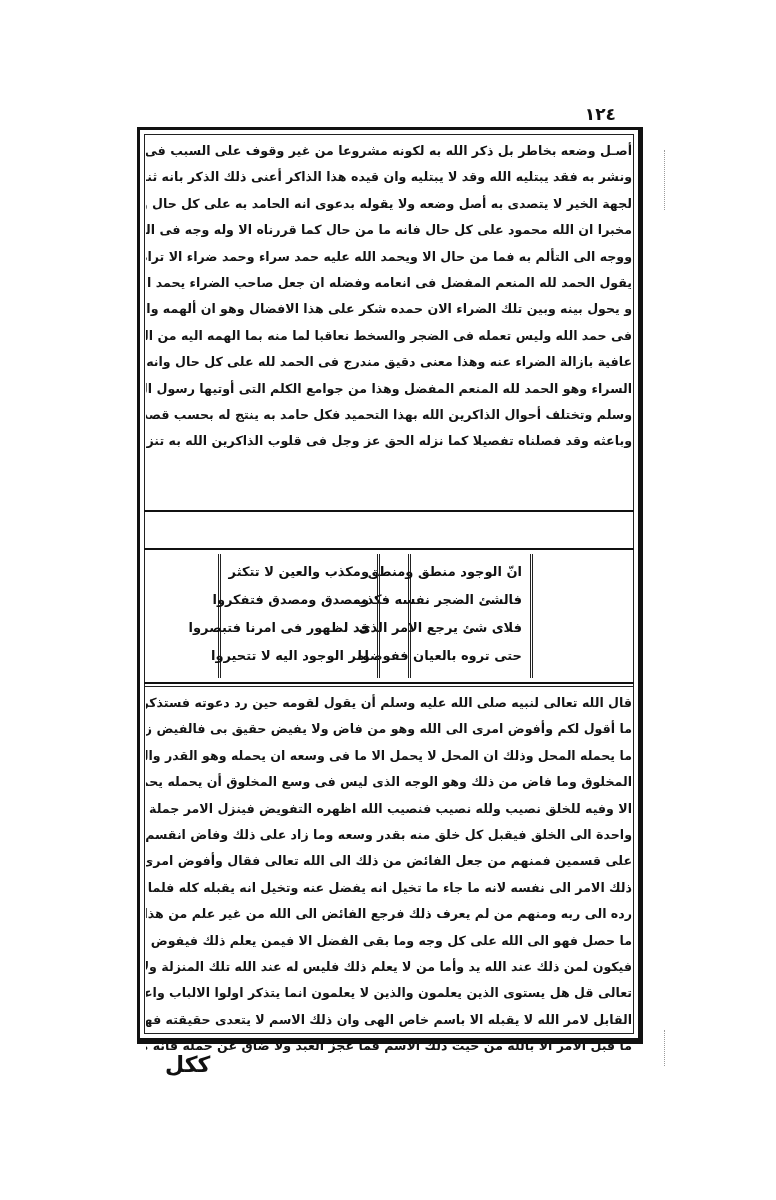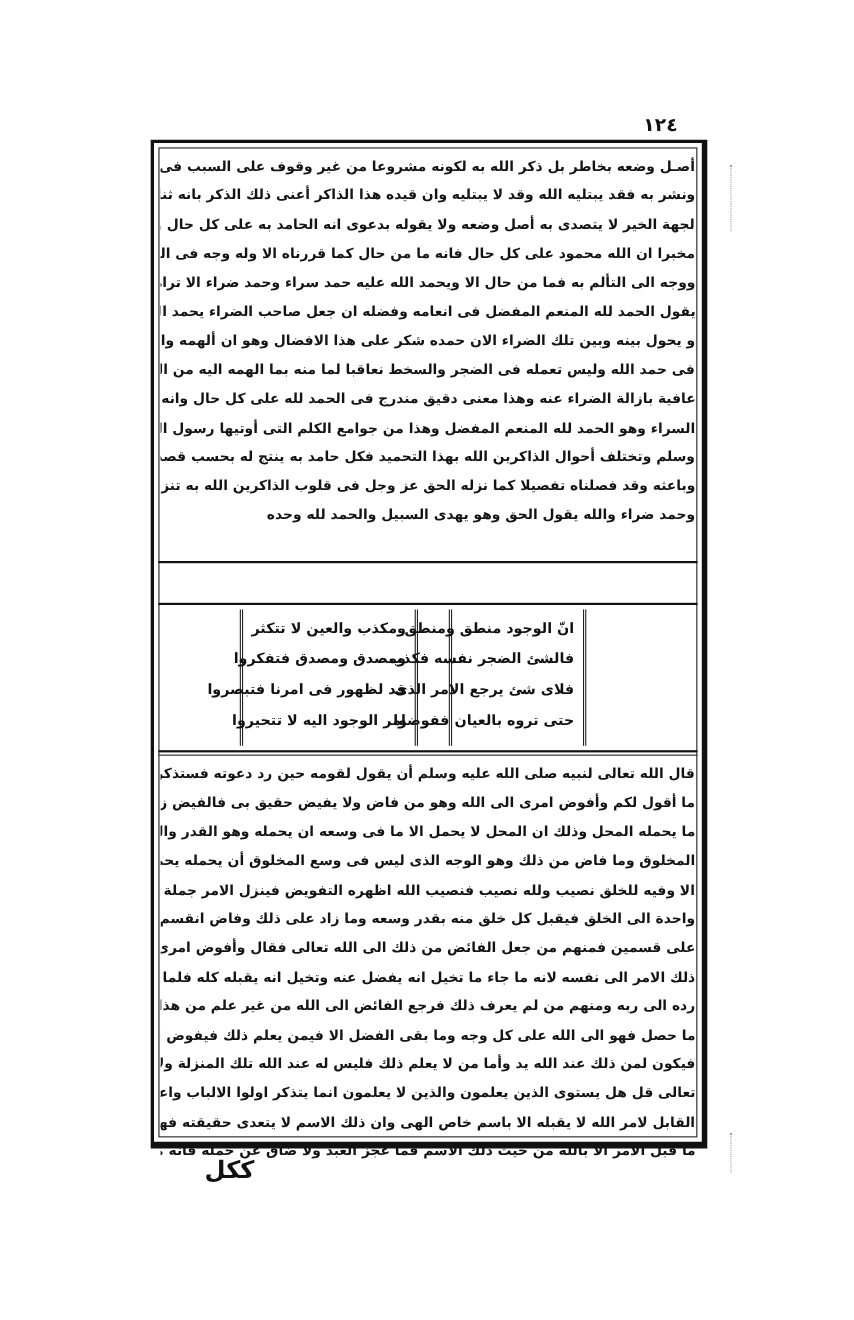--- a/index.html
+++ b/index.html
@@ -116,21 +116,21 @@
       white-space: nowrap;
       text-align: justify;
       text-align-last: justify;
     }
     .poem-col.right { left: 264px; width: 125px; }
     .poem-col.left { left: 74px; width: 162px; }
     .block-bottom { top: 560px; }
     .catchword {
       position: absolute;
       top: 1052px;
-      left: 186px;
+      left: 165px;
       font-size: 22px;
       font-weight: bold;
       direction: rtl;
       text-align: center;
     }
     .scan-mark {
       position: absolute;
       left: 664px;
       width: 2px;
       border-left: 1px dotted #9a9a9a;
@@ -150,21 +150,20 @@
     <span class="line">لجهة الخير لا يتصدى به أصل وضعه ولا يقوله بدعوى انه الحامد به على كل حال وانما يقول ذلك</span>
     <span class="line">مخبرا ان الله محمود على كل حال فانه ما من حال كما قررناه الا وله وجه فى الخلق الى الالتذاذ به</span>
     <span class="line">ووجه الى التألم به فما من حال الا ويحمد الله عليه حمد سراء وحمد ضراء الا تراه فى السراء كيف</span>
     <span class="line">يقول الحمد لله المنعم المفضل فى انعامه وفضله ان جعل صاحب الضراء يحمد الله واهتداه فيه</span>
     <span class="line">و يحول بينه وبين تلك الضراء الان حمده شكر على هذا الافضال وهو ان ألهمه واستعمله</span>
     <span class="line">فى حمد الله وليس تعمله فى الضجر والسخط نعاقبا لما منه بما الهمه اليه من التحميد فزاده الله</span>
     <span class="line">عافية بازالة الضراء عنه وهذا معنى دقيق مندرج فى الحمد لله على كل حال وانه مساو لحمد</span>
     <span class="line">السراء وهو الحمد لله المنعم المفضل وهذا من جوامع الكلم التى أوتيها رسول الله صلى الله عليه</span>
     <span class="line">وسلم وتختلف أحوال الذاكرين الله بهذا التحميد فكل حامد به ينتج له بحسب قصده وعلمه</span>
     <span class="line">وباعثه وقد فصلناه تفصيلا كما نزله الحق عز وجل فى قلوب الذاكرين الله به تنزيلا فهو حمد سراء</span>
-    <span class="line last">وحمد ضراء والله يقول الحق وهو يهدى السبيل والحمد لله وحده</span>
   </div>
 
   <div class="rule thick" style="top:380px;"></div>
   <div class="rule thick" style="top:418px;"></div>
 
   <div class="poem">
     <div class="poem-col right">
       <span class="verse">انّ الوجود منطق ومنطق</span>
       <span class="verse">فالشئ الضجر نفسه فكذب</span>
       <span class="verse">فلاى شئ يرجع الامر الذى</span>

